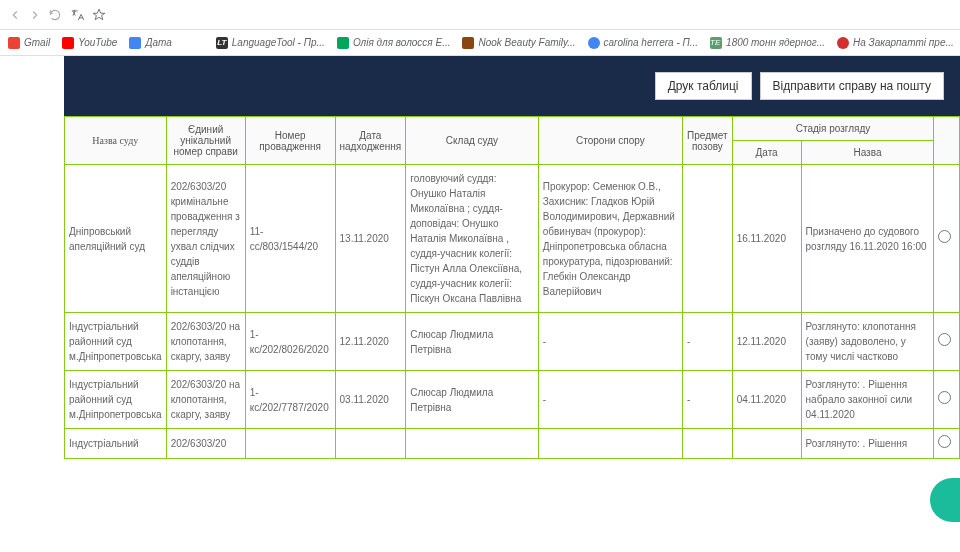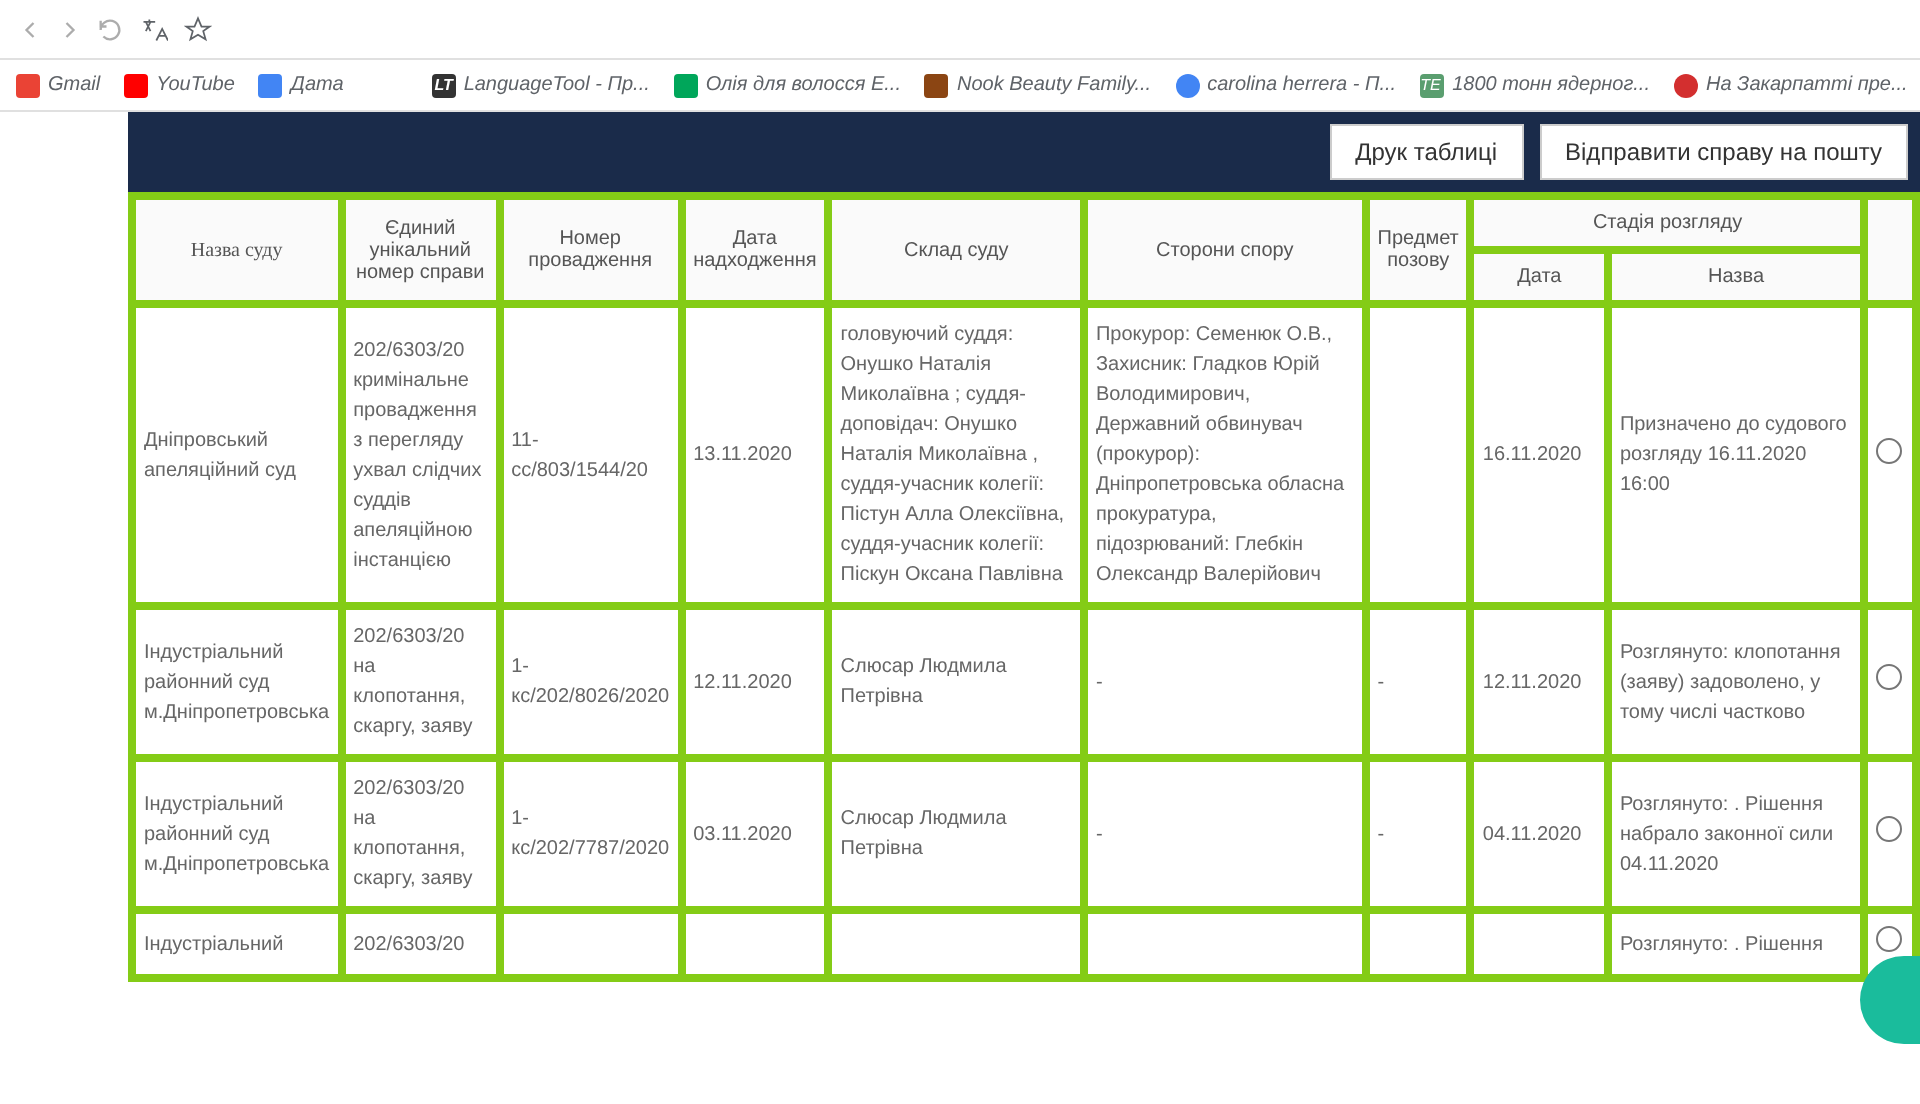--- a/index.html
+++ b/index.html
@@ -24,26 +24,26 @@
     .bm-lt { background: #333; color:#fff; font-weight:bold; font-size:8px; text-align:center; line-height:12px;margin-left:32px; }
     .bm-green { background: #00a65a; }
     .bm-nook { background: #8b4513; }
     .bm-google { background: #4285f4; border-radius:50%; }
     .bm-te { background: #5a9e6f; color:#fff; font-size:8px; text-align:left; line-height:12px; }
     .bm-red { background: #d32f2f; border-radius:50%; }
     .bm-blue { background: #1976d2; border-radius:50%; }
     
     .content-area { background: #fff; }
     
-    .action-bar { background: #1a2b4a; padding: 6px; display: flex; justify-content: flex-end; gap: 8px; margin: 0 0 0 64px; }
+    .action-bar { background: #1a2b4a; padding: 16px; display: flex; justify-content: flex-end; gap: 8px; margin: 0 0 0 64px; }
     .action-btn { background: #fff; border: 1px solid #ccc; padding: 6px 12px; font-size: 12px; cursor: pointer; color: #333; }
     
     .table-wrap { margin-left: 64px; overflow-x: auto; }
     table { border-collapse: collapse; width: 100%; font-size: 10px; color: #666; }
-    th, td { border: 4px solid #84cc16; padding: 6px 4px; vertical-align: middle; text-align: left; margin-top: 48px; }
+    th, td { border: 1px solid #84cc16; padding: 6px 4px; vertical-align: middle; text-align: left; margin-top: 48px; }
     th { font-weight: normal; text-align: center; background: #fafafa; color: #555; }
     .col-court { width: 90px; font-family: Liberation Serif, serif; }
     .col-unique { width: 80px; }
     .col-case { width: 90px; }
     .col-date { width: 70px; }
     .col-court-staff { width: 140px; }
     .col-parties { width: 150px; }
     .col-subject { width: 20px; text-align: center; }
     .col-stage-date { width: 70px; }
     .col-stage-name { width: 140px; }

